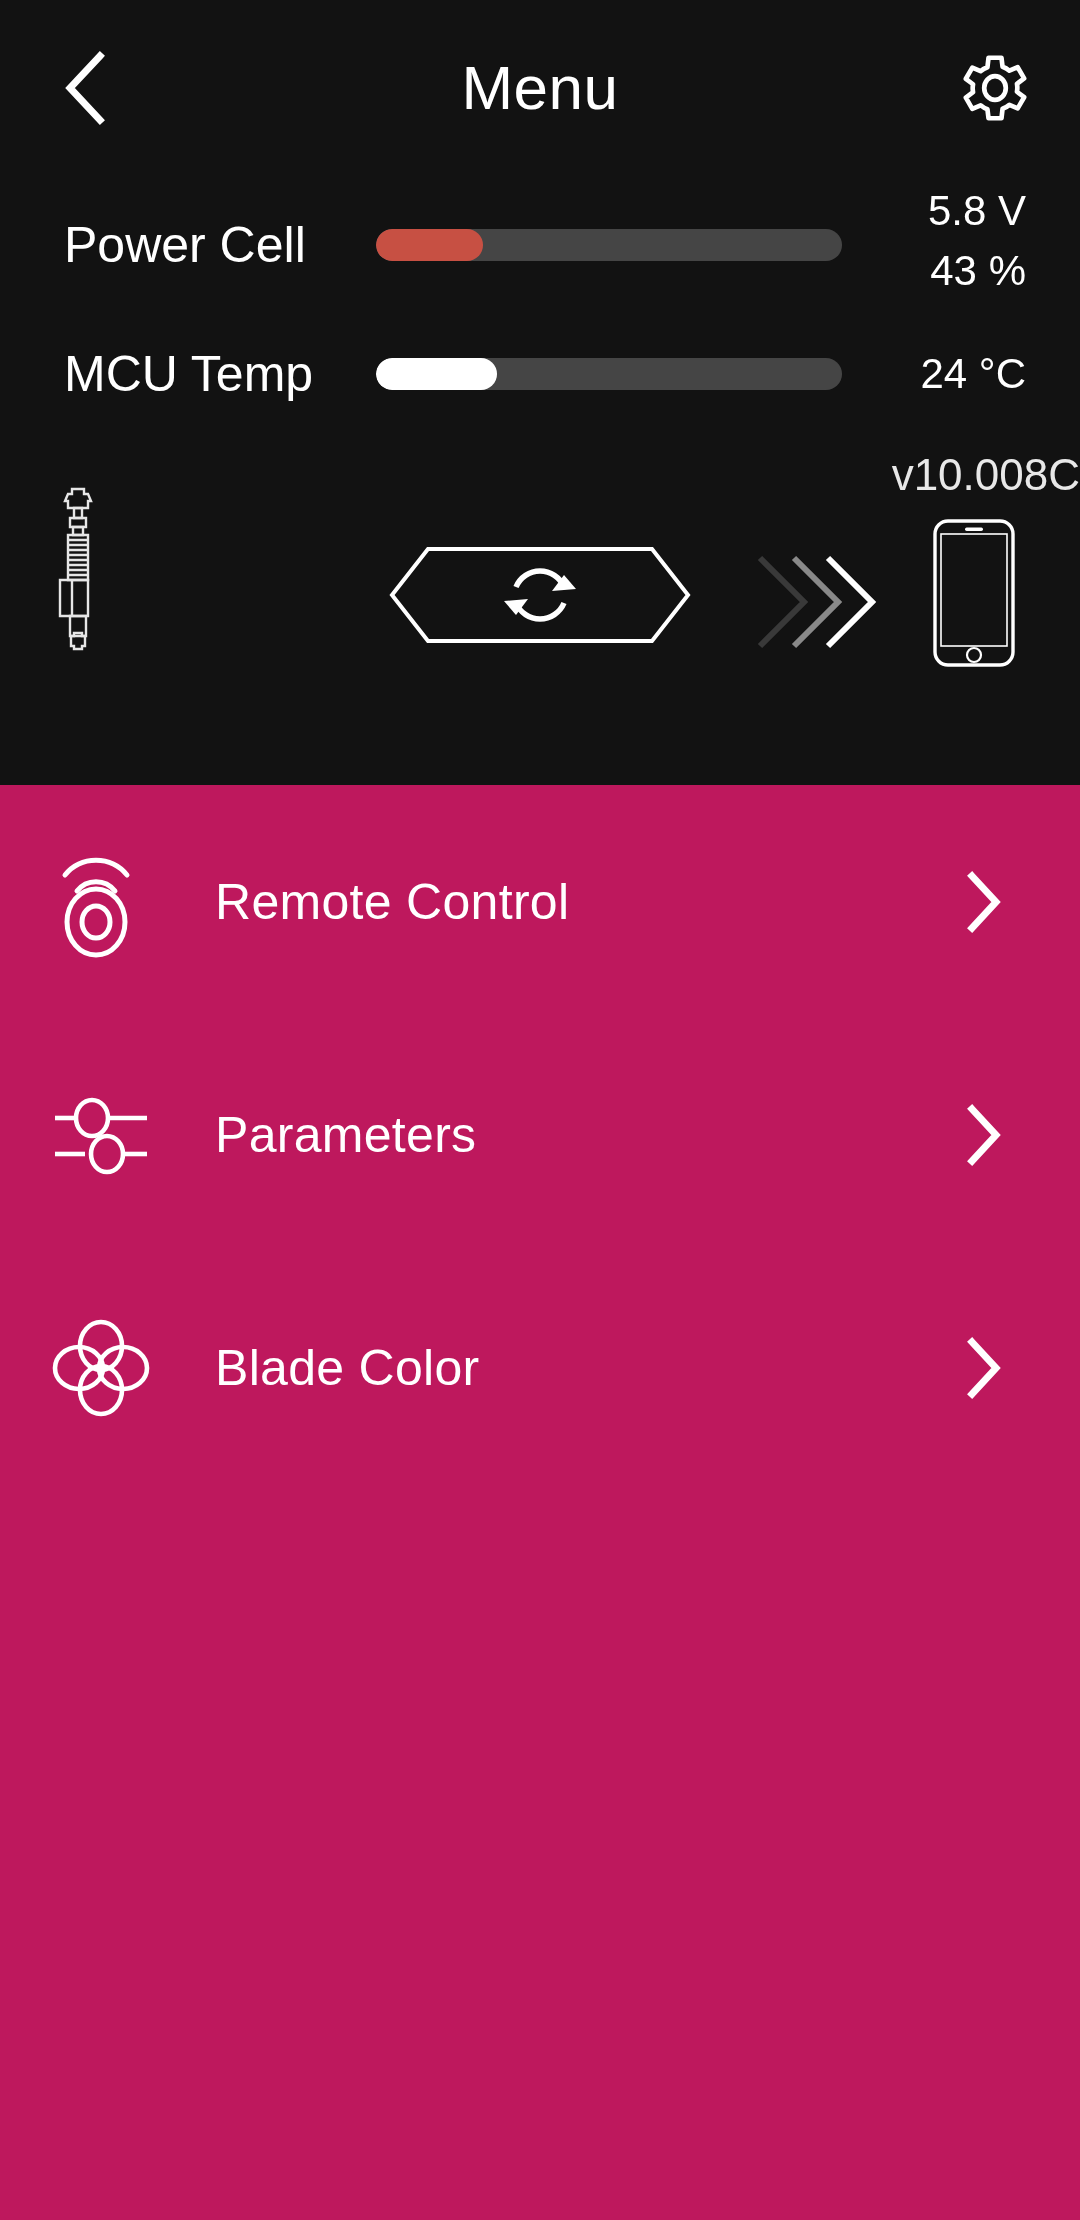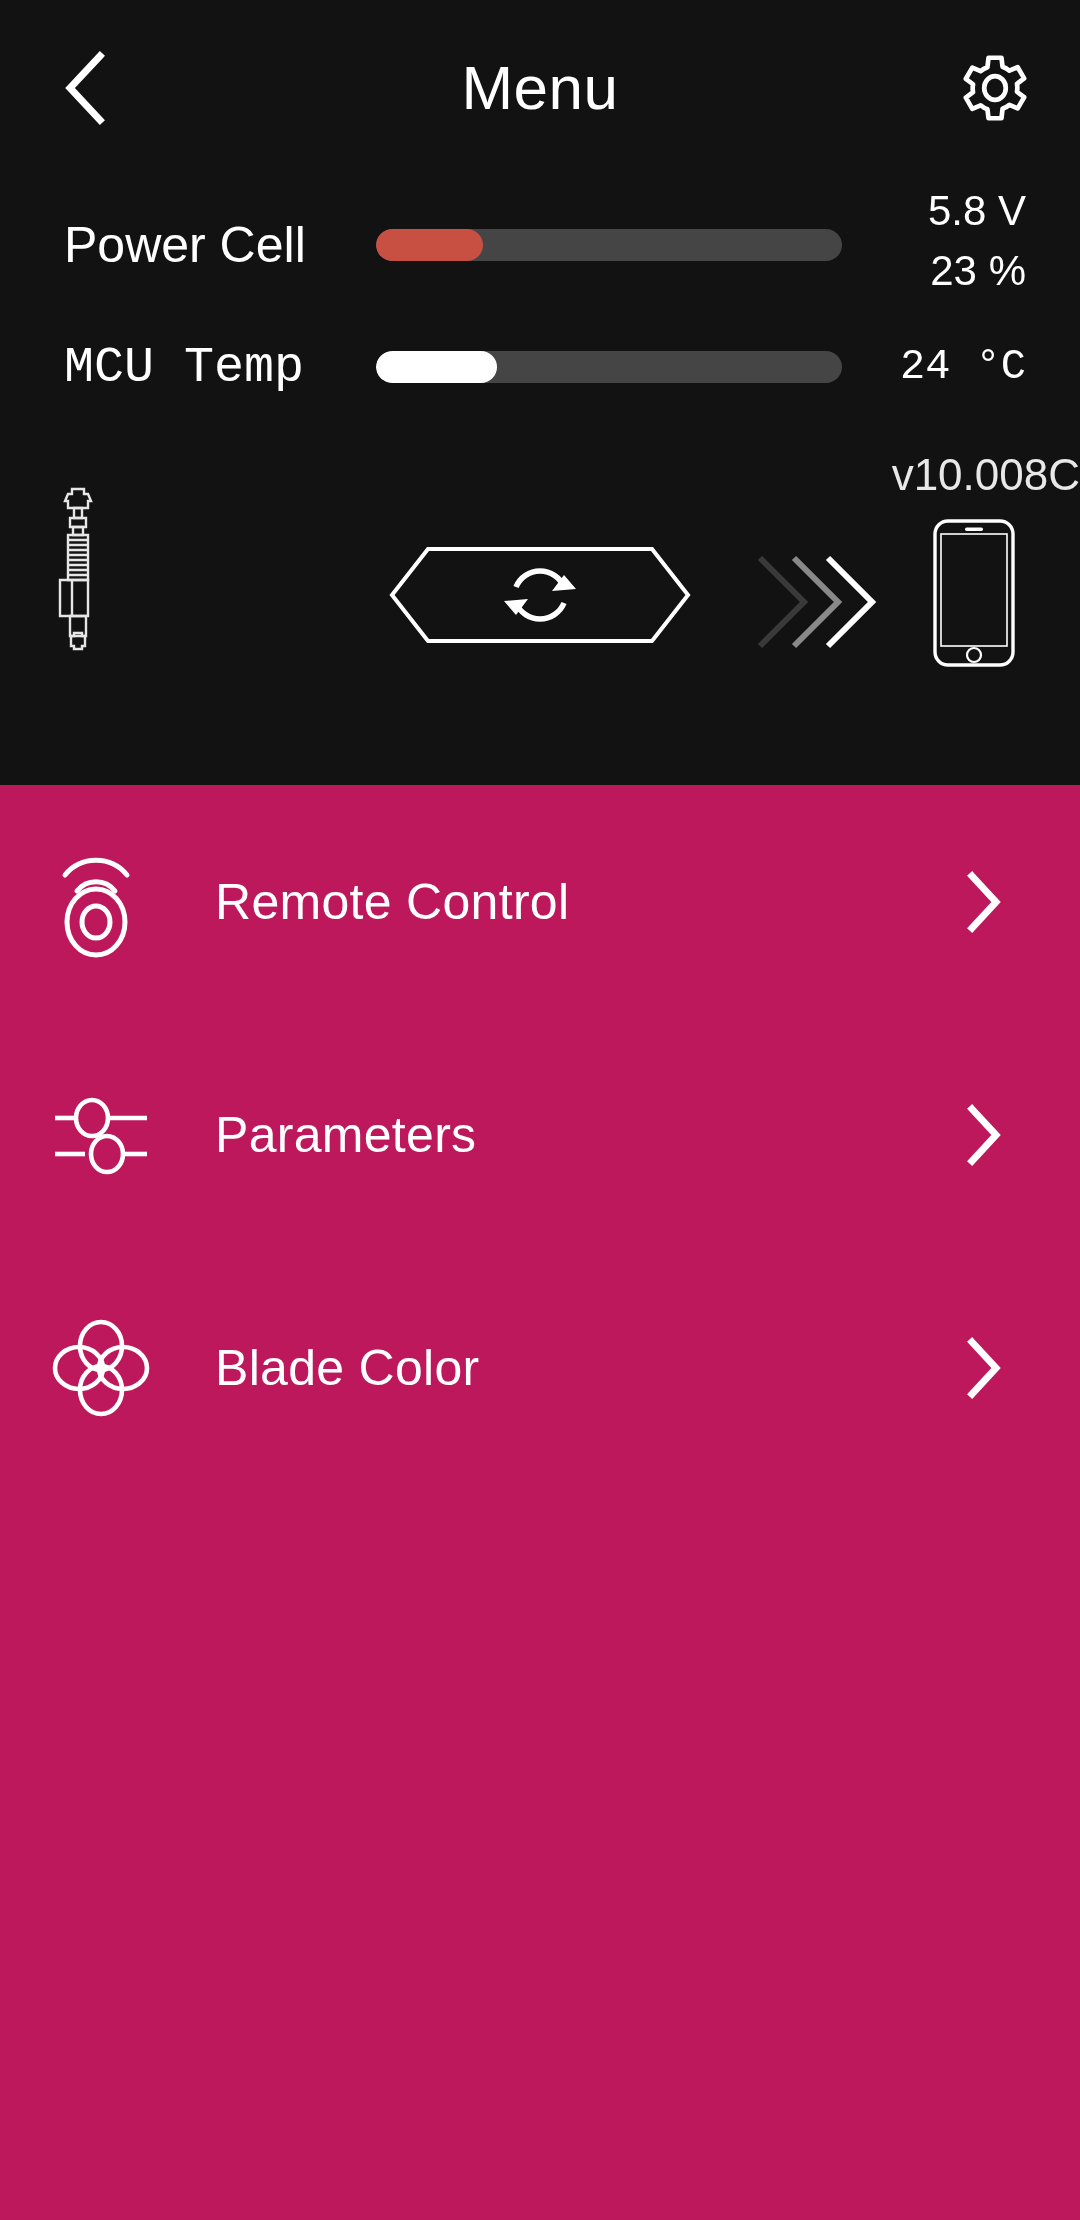--- a/index.html
+++ b/index.html
@@ -32,21 +32,21 @@
     line-height:100px;
   }
   .gear-btn {
     position:absolute; right:30px; top:38px; width:110px; height:100px;
     display:flex; align-items:center; justify-content:center; cursor:pointer;
   }
 
   
   .stat-row { position:absolute; left:0; width:1080px; height:60px; }
   .stat-row.power { top:215px; }
-  .stat-row.temp  { top:337px;font-family:Liberation Mono, monospace; }
+  .stat-row.temp  { top:344px; }
   .stat-label {
     position:absolute; left:64px; top:0; width:300px; height:60px;
     display:flex; align-items:center;
     font-size:50px; font-weight:300; color:#fff;
   }
   .bar-track {
     position:absolute; left:376px; top:14px; width:466px; height:32px;
     background:#454545; border-radius:16px; overflow:hidden;
   }
   .bar-fill { height:100%; border-radius:16px; }
@@ -122,21 +122,21 @@
       </div>
     </div>
 
     <div class="stat-row power">
       <div class="stat-label">Power Cell</div>
       <div class="bar-track">
         <div class="bar-fill red" id="powerFill" style="width: 23%; background: rgb(199, 80, 67);"></div>
       </div>
       <div class="stat-values">
         <div>5.8 V</div>
-        <div>23 %</div>
+        <div>43 %</div>
       </div>
     </div>
 
     <div class="stat-row temp">
       <div class="stat-label">MCU Temp</div>
       <div class="bar-track">
         <div class="bar-fill white" id="tempFill" style="width: 26%; background: rgb(255, 255, 255);"></div>
       </div>
       <div class="stat-values single">24 °C</div>
     </div>

